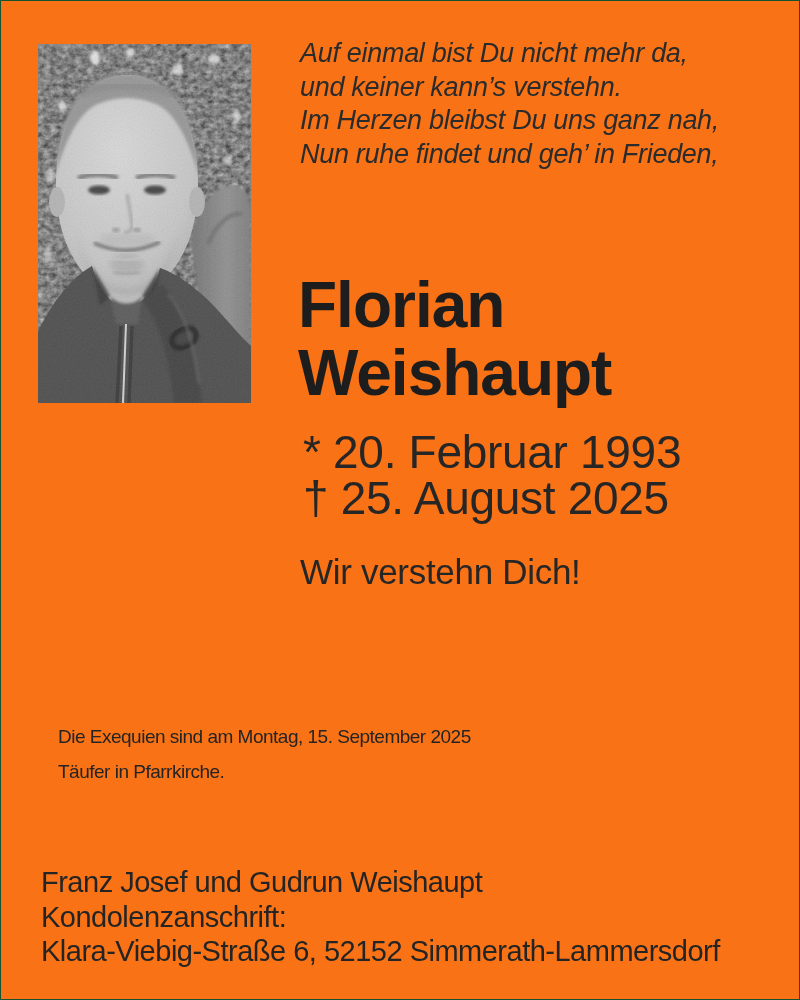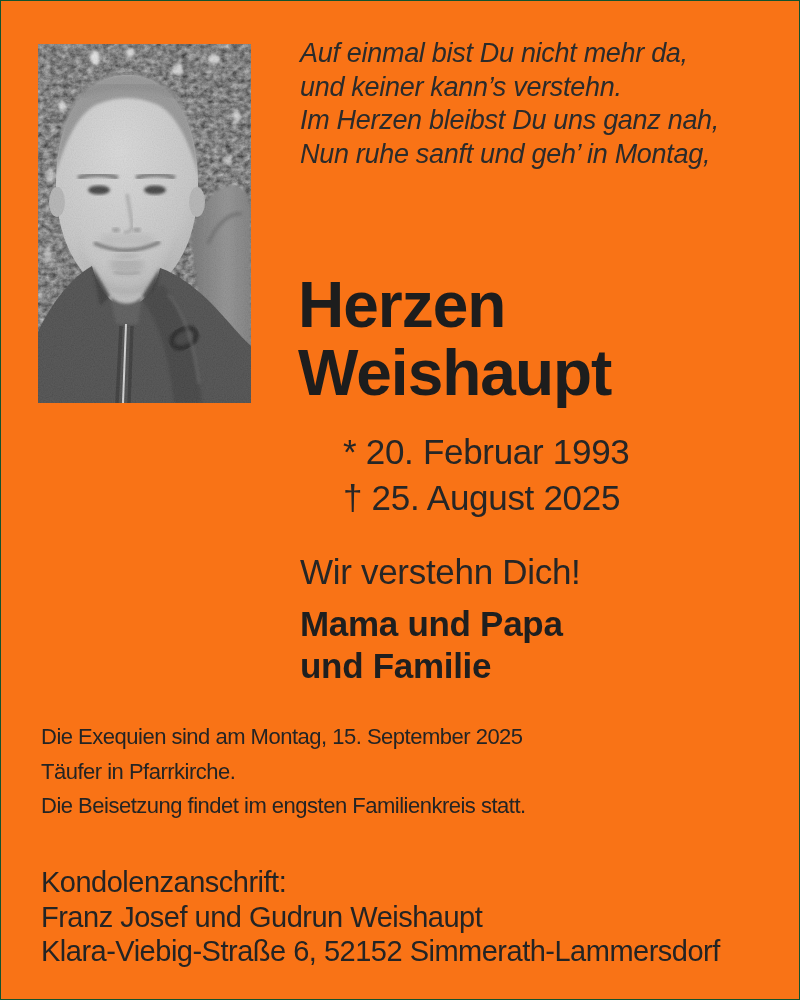--- a/index.html
+++ b/index.html
@@ -30,44 +30,43 @@
   .name{
     position:absolute;left:297px;top:270px;width:480px;
     font-weight:bold;
     font-size:64px;line-height:68px;
     color:#1d1d1d;
     letter-spacing:-1px;
     white-space:nowrap;
   }
   .dates{
     position:absolute;left:302px;top:428px;
-    font-size:35px;line-height:46px;
+    font-size:46px;line-height:46px;
     color:#262626;
     letter-spacing:-0.3px;
     white-space:nowrap;
-    margin-left:40px;
   }
   .missing{
     position:absolute;left:299px;top:551px;
     font-size:35px;line-height:40px;
     color:#262626;
     letter-spacing:-0.3px;
     white-space:nowrap;
   }
   .family{
     position:absolute;left:299px;top:602px;
     font-weight:bold;
     font-size:35px;line-height:42px;
     color:#1f1f1f;
     letter-spacing:-0.3px;
     white-space:nowrap;
   }
   .funeral{
-    position:absolute;left:40px;top:719px;width:730px;
-    font-size:22px;line-height:34.5px;
+    position:absolute;left:57px;top:719px;width:730px;
+    font-size:19px;line-height:34.5px;
     color:#242424;
     letter-spacing:-0.5px;
     white-space:nowrap;
   }
   .condolence{
     position:absolute;left:40px;top:864px;width:730px;
     font-size:29px;line-height:34.5px;
     color:#242424;
     letter-spacing:-0.5px;
     white-space:nowrap;
@@ -178,45 +177,40 @@
       <path d="M 130,250 C 146,268 156,298 161,340" stroke="#5f5f5f" stroke-width="3" fill="none" opacity="0.7" filter="url(#soft)"></path>
 
       <rect x="0" y="0" width="213" height="359" filter="url(#grain)" opacity="0.13"></rect>
     </svg>
   </div>
 
   <div class="poem">
     <div>Auf einmal bist Du nicht mehr da,</div>
     <div>und keiner kann’s verstehn.</div>
     <div>Im Herzen bleibst Du uns ganz nah,</div>
-    <div>Nun ruhe sanft und geh’ in Montag,</div>
+    <div>Nun ruhe findet und geh’ in Frieden,</div>
   </div>
 
   <div class="name">
-    <div>Herzen</div>
+    <div>Florian</div>
     <div>Weishaupt</div>
   </div>
 
   <div class="dates">
     <div>* 20. Februar 1993</div>
     <div>† 25. August 2025</div>
   </div>
 
   <div class="missing">Wir verstehn Dich!</div>
 
-  <div class="family">
-    <div>Mama und Papa</div>
-    <div>und Familie</div>
-  </div>
 
   <div class="funeral">
     <div>Die Exequien sind am Montag, 15. September 2025</div>
     <div>Täufer in Pfarrkirche.</div>
-    <div>Die Beisetzung findet im engsten Familienkreis statt.</div>
   </div>
 
   <div class="condolence">
+    <div>Franz Josef und Gudrun Weishaupt</div>
     <div>Kondolenzanschrift:</div>
-    <div>Franz Josef und Gudrun Weishaupt</div>
     <div>Klara-Viebig-Straße 6, 52152 Simmerath-Lammersdorf</div>
   </div>
 
 </div>
 
 </body></html>

